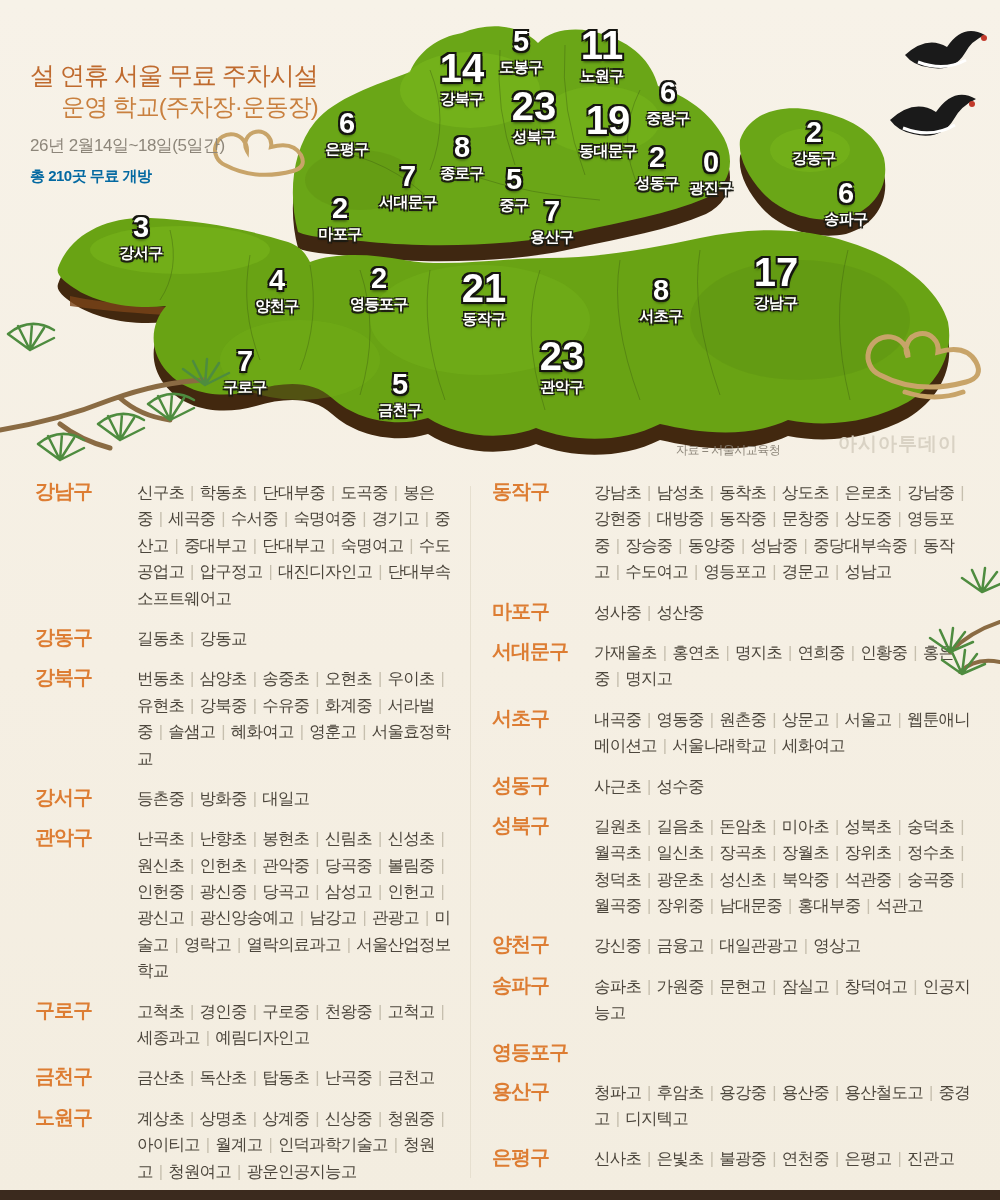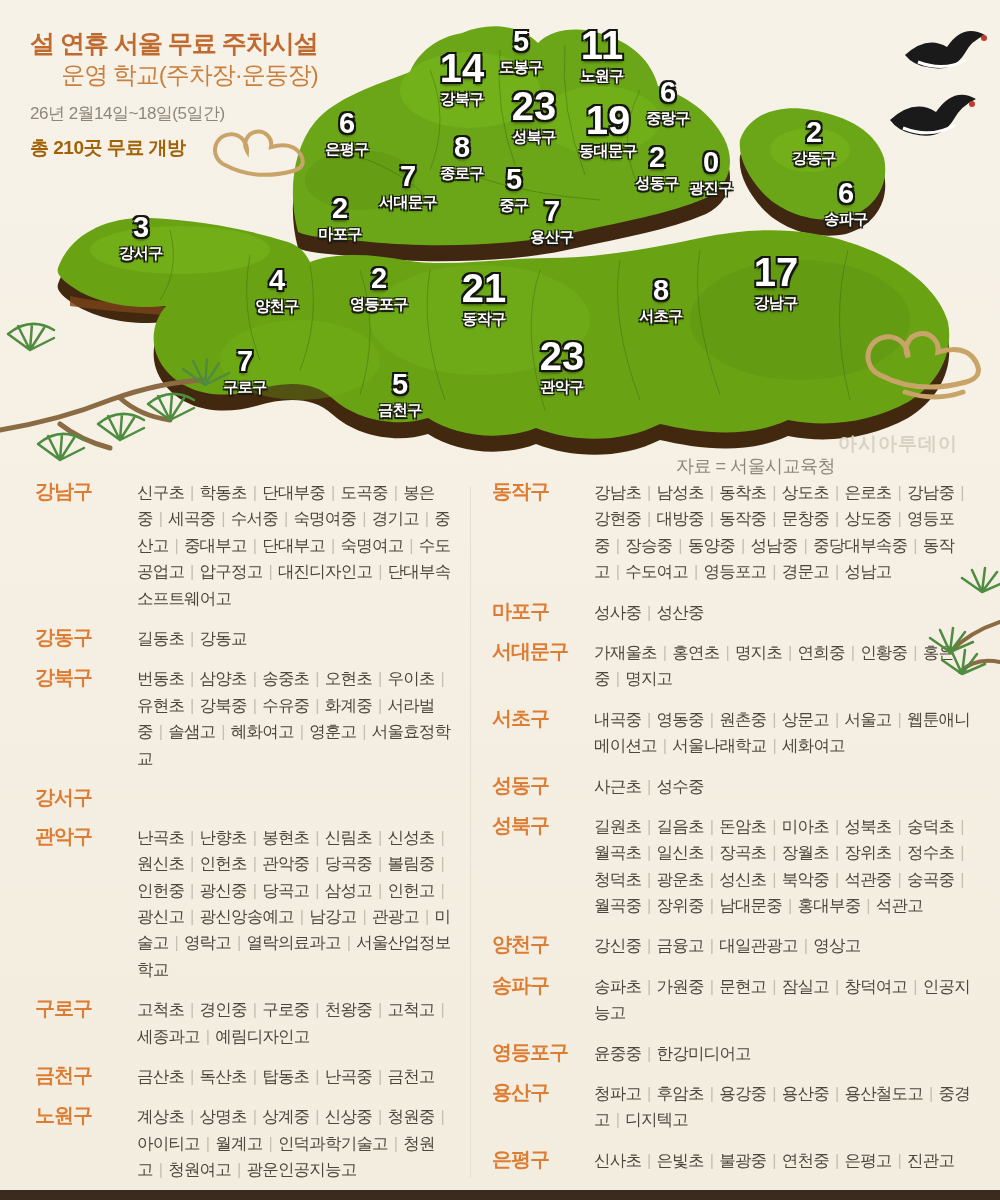--- a/index.html
+++ b/index.html
@@ -4,40 +4,40 @@
 <style>
   html,body{margin:0;padding:0;width:1000px;height:1200px;overflow:hidden;}
   body{
     position:relative;
     font-family:"Liberation Sans","DejaVu Sans",sans-serif;
     background:linear-gradient(180deg,#f7f2e8 0%,#f5efe3 55%,#f3ede0 100%);
     color:#4c463c;
   }
   
   .header{position:absolute;left:30px;top:28px;z-index:30;}
-  .title1{font-size:25px;font-weight:700;color:#bf6a2e;letter-spacing:-1px;line-height:1.25;}
+  .title1{font-size:25px;font-weight:400;color:#bf6a2e;letter-spacing:-1px;line-height:1.25;margin-top:32px;}
   .title2{font-size:24px;font-weight:500;color:#c9803f;letter-spacing:-1px;line-height:1.3;text-align:right;}
   .date{font-size:17px;color:#8d867a;margin-top:12px;letter-spacing:-0.5px;}
-  .total{font-size:19px;font-weight:800;color:#a16207;margin-top:10px;letter-spacing:-0.5px;}
+  .total{font-size:15px;font-weight:800;color:#0369a1;margin-top:10px;letter-spacing:-0.5px;}
   
   .map-wrap{position:absolute;left:0;top:0;width:1000px;height:470px;}
   .map-svg{position:absolute;left:0;top:0;}
   #map-labels{position:absolute;left:0;top:0;width:1000px;height:470px;z-index:20;}
   .map-label{position:absolute;transform:translate(-50%,-50%);text-align:center;pointer-events:none;}
   .map-count{
     color:#fff;font-weight:800;line-height:1;
     text-shadow:-2px -2px 0 #151510,2px -2px 0 #151510,-2px 2px 0 #151510,2px 2px 0 #151510,0 3px 3px rgba(0,0,0,.55);
   }
   .map-count.big{font-size:40px;}
   .map-count.small{font-size:29px;}
   .map-district{
     margin-top:2px;color:#fff;font-weight:700;font-size:15px;letter-spacing:-0.5px;
     text-shadow:-1.5px -1.5px 0 #1c1c14,1.5px -1.5px 0 #1c1c14,-1.5px 1.5px 0 #1c1c14,1.5px 1.5px 0 #1c1c14,0 2px 2px rgba(0,0,0,.5);
   }
-  .source-line{position:absolute;left:676px;top:454px;font-size:18px;color:#8d867a;z-index:25;letter-spacing:-0.5px;}
+  .source-line{position:absolute;left:676px;top:442px;font-size:12px;color:#8d867a;z-index:25;letter-spacing:-0.5px;}
   .watermark{position:absolute;left:838px;top:431px;font-size:19px;font-weight:800;color:#d9d2c4;z-index:24;letter-spacing:1px;}
   
   .list-area{position:absolute;left:0;top:472px;width:1000px;z-index:10;}
   .col-divider{position:absolute;left:470px;top:14px;width:1px;height:692px;background:#e6dfcf;}
   .col{position:absolute;top:6px;}
   .col-left{left:35px;width:420px;}
   .col-right{left:492px;width:485px;}
   .district-row{display:flex;align-items:flex-start;margin-bottom:13px;}
   .district-label{
     flex:0 0 102px;font-size:20px;font-weight:800;color:#dd7d33;letter-spacing:-1px;line-height:1.3;
@@ -233,20 +233,21 @@
       <div class="district-row">
         <div class="district-label">강동구</div>
         <div class="school-list"><span class="school">길동초</span><span class="sep">|</span><span class="school">강동교</span></div>
       </div>
       <div class="district-row">
         <div class="district-label">강북구</div>
         <div class="school-list"><span class="school">번동초</span><span class="sep">|</span><span class="school">삼양초</span><span class="sep">|</span><span class="school">송중초</span><span class="sep">|</span><span class="school">오현초</span><span class="sep">|</span><span class="school">우이초</span><span class="sep">|</span><span class="school">유현초</span><span class="sep">|</span><span class="school">강북중</span><span class="sep">|</span><span class="school">수유중</span><span class="sep">|</span><span class="school">화계중</span><span class="sep">|</span><span class="school">서라벌중</span><span class="sep">|</span><span class="school">솔샘고</span><span class="sep">|</span><span class="school">혜화여고</span><span class="sep">|</span><span class="school">영훈고</span><span class="sep">|</span><span class="school">서울효정학교</span></div>
       </div>
       <div class="district-row">
         <div class="district-label">강서구</div>
+        <div class="school-list"><span class="school">등촌중</span><span class="sep">|</span><span class="school">방화중</span><span class="sep">|</span><span class="school">대일고</span></div>
       </div>
       <div class="district-row">
         <div class="district-label">관악구</div>
         <div class="school-list"><span class="school">난곡초</span><span class="sep">|</span><span class="school">난향초</span><span class="sep">|</span><span class="school">봉현초</span><span class="sep">|</span><span class="school">신림초</span><span class="sep">|</span><span class="school">신성초</span><span class="sep">|</span><span class="school">원신초</span><span class="sep">|</span><span class="school">인헌초</span><span class="sep">|</span><span class="school">관악중</span><span class="sep">|</span><span class="school">당곡중</span><span class="sep">|</span><span class="school">볼림중</span><span class="sep">|</span><span class="school">인헌중</span><span class="sep">|</span><span class="school">광신중</span><span class="sep">|</span><span class="school">당곡고</span><span class="sep">|</span><span class="school">삼성고</span><span class="sep">|</span><span class="school">인헌고</span><span class="sep">|</span><span class="school">광신고</span><span class="sep">|</span><span class="school">광신앙송예고</span><span class="sep">|</span><span class="school">남강고</span><span class="sep">|</span><span class="school">관광고</span><span class="sep">|</span><span class="school">미술고</span><span class="sep">|</span><span class="school">영락고</span><span class="sep">|</span><span class="school">열락의료과고</span><span class="sep">|</span><span class="school">서울산업정보학교</span></div>
       </div>
       <div class="district-row">
         <div class="district-label">구로구</div>
         <div class="school-list"><span class="school">고척초</span><span class="sep">|</span><span class="school">경인중</span><span class="sep">|</span><span class="school">구로중</span><span class="sep">|</span><span class="school">천왕중</span><span class="sep">|</span><span class="school">고척고</span><span class="sep">|</span><span class="school">세종과고</span><span class="sep">|</span><span class="school">예림디자인고</span></div>
       </div>
       <div class="district-row">
@@ -290,21 +291,20 @@
       <div class="district-row">
         <div class="district-label">양천구</div>
         <div class="school-list"><span class="school">강신중</span><span class="sep">|</span><span class="school">금융고</span><span class="sep">|</span><span class="school">대일관광고</span><span class="sep">|</span><span class="school">영상고</span></div>
       </div>
       <div class="district-row">
         <div class="district-label">송파구</div>
         <div class="school-list"><span class="school">송파초</span><span class="sep">|</span><span class="school">가원중</span><span class="sep">|</span><span class="school">문현고</span><span class="sep">|</span><span class="school">잠실고</span><span class="sep">|</span><span class="school">창덕여고</span><span class="sep">|</span><span class="school">인공지능고</span></div>
       </div>
       <div class="district-row">
         <div class="district-label">영등포구</div>
-        <div class="school-list"><span class="school">윤중중</span><span class="sep">|</span><span class="school">한강미디어고</span></div>
       </div>
       <div class="district-row">
         <div class="district-label">용산구</div>
         <div class="school-list"><span class="school">청파고</span><span class="sep">|</span><span class="school">후암초</span><span class="sep">|</span><span class="school">용강중</span><span class="sep">|</span><span class="school">용산중</span><span class="sep">|</span><span class="school">용산철도고</span><span class="sep">|</span><span class="school">중경고</span><span class="sep">|</span><span class="school">디지텍고</span></div>
       </div>
       <div class="district-row">
         <div class="district-label">은평구</div>
         <div class="school-list"><span class="school">신사초</span><span class="sep">|</span><span class="school">은빛초</span><span class="sep">|</span><span class="school">불광중</span><span class="sep">|</span><span class="school">연천중</span><span class="sep">|</span><span class="school">은평고</span><span class="sep">|</span><span class="school">진관고</span></div>
       </div>
       <div class="district-row">

